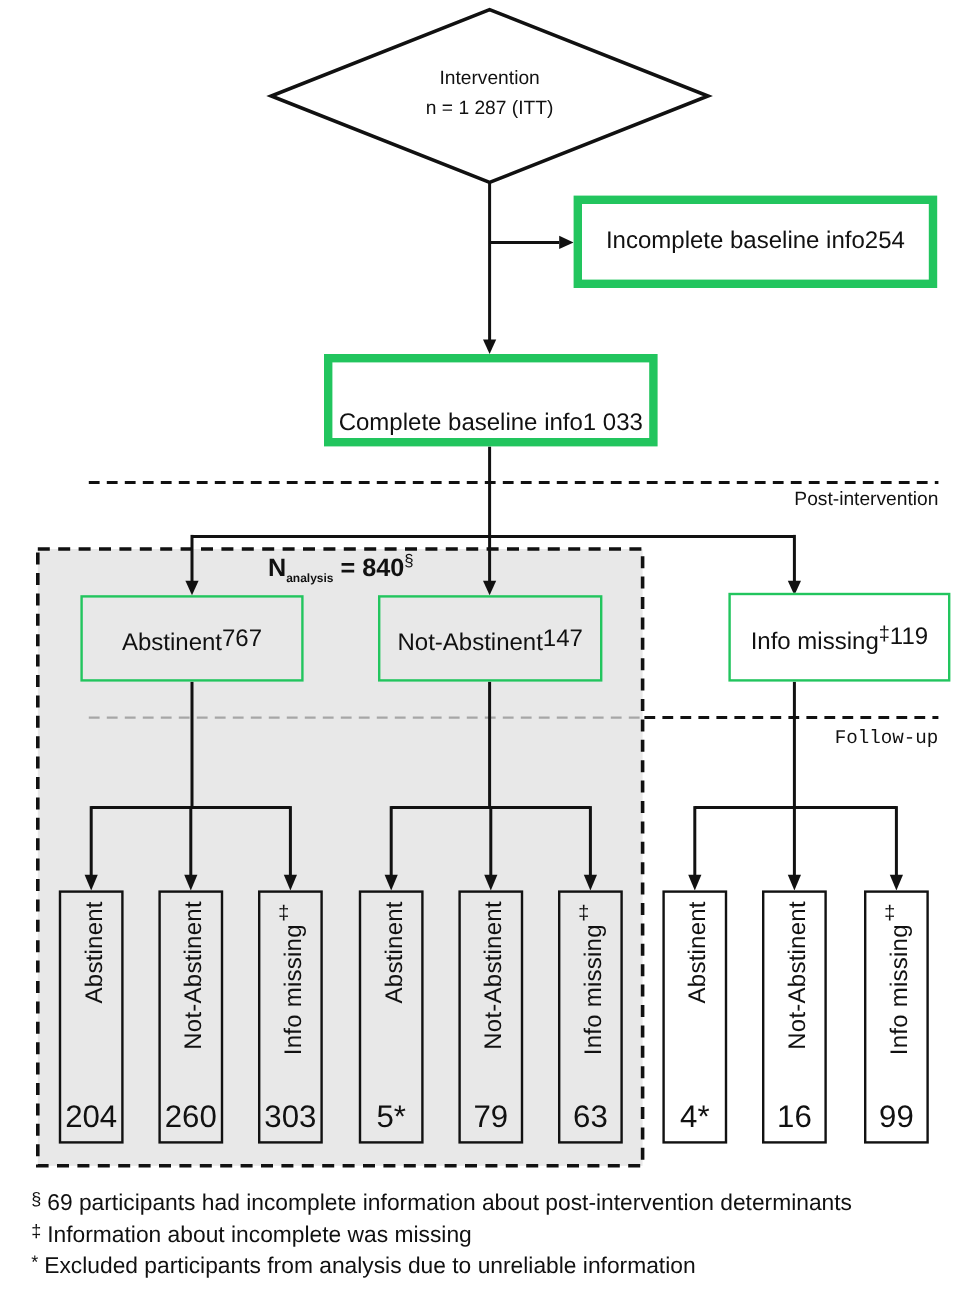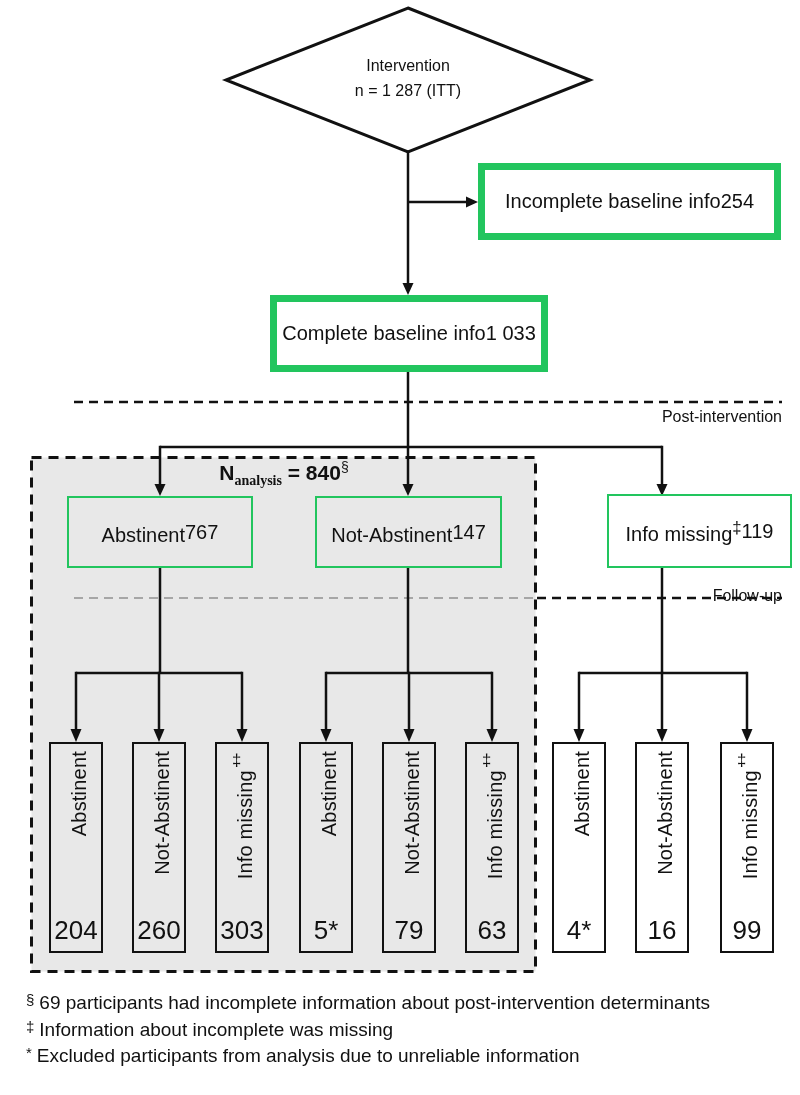--- a/index.html
+++ b/index.html
@@ -48,21 +48,21 @@
 
   .n-analysis {
     position: absolute;
     left: 154px; top: 459px; width: 260px;
     text-align: center;
     font-weight: bold;
     font-size: 21px;
     z-index: 2;
     white-space: nowrap;
   }
-  .n-analysis sub { font-size: 14px; font-weight: bold; font-family: Liberation Serif, serif; }
+  .n-analysis sub { font-size: 10px; font-weight: bold; }
   .n-analysis sup { font-size: 14px; font-weight: normal; }
 
   .leaf {
     position: absolute;
     box-sizing: border-box;
     top: 742px; height: 211px; width: 54px;
     border: 2.5px solid #111111;
     background: #ffffff;
     display: flex;
     flex-direction: column;
@@ -149,27 +149,27 @@
   <div class="diamond-label">
     <div>Intervention</div>
     <div>n = 1 287 (ITT)</div>
   </div>
 
   <div class="box" style="left:478px; top:163px; width:303px; height:77px;">
     <div>Incomplete baseline info</div>
     <div>254</div>
   </div>
 
-  <div class="box" style="left:270px; top:295px; width:278px; height:77px;">
+  <div class="box" style="left:270px; top:295px; width:278px; height:77px;align-items:flex-end;">
     <div>Complete baseline info</div>
     <div>1 033</div>
   </div>
 
   <div class="section-label" style="top:408px;">Post-intervention</div>
-  <div class="section-label" style="top:587px;">Follow-up</div>
+  <div class="section-label" style="top:606px;font-family:Liberation Mono, monospace;">Follow-up</div>
 
   <div class="n-analysis"><span>N</span><sub>analysis</sub><span> = 840</span><sup>§</sup></div>
 
   <div class="box box--gray box--mid" style="left:67px; top:496px; width:186px; height:72px;">
     <div><span>Abstinent</span><sup></sup></div>
     <div>767</div>
   </div>
   <div class="box box--gray box--mid" style="left:315px; top:496px; width:187px; height:72px;">
     <div><span>Not-Abstinent</span><sup></sup></div>
     <div>147</div>

